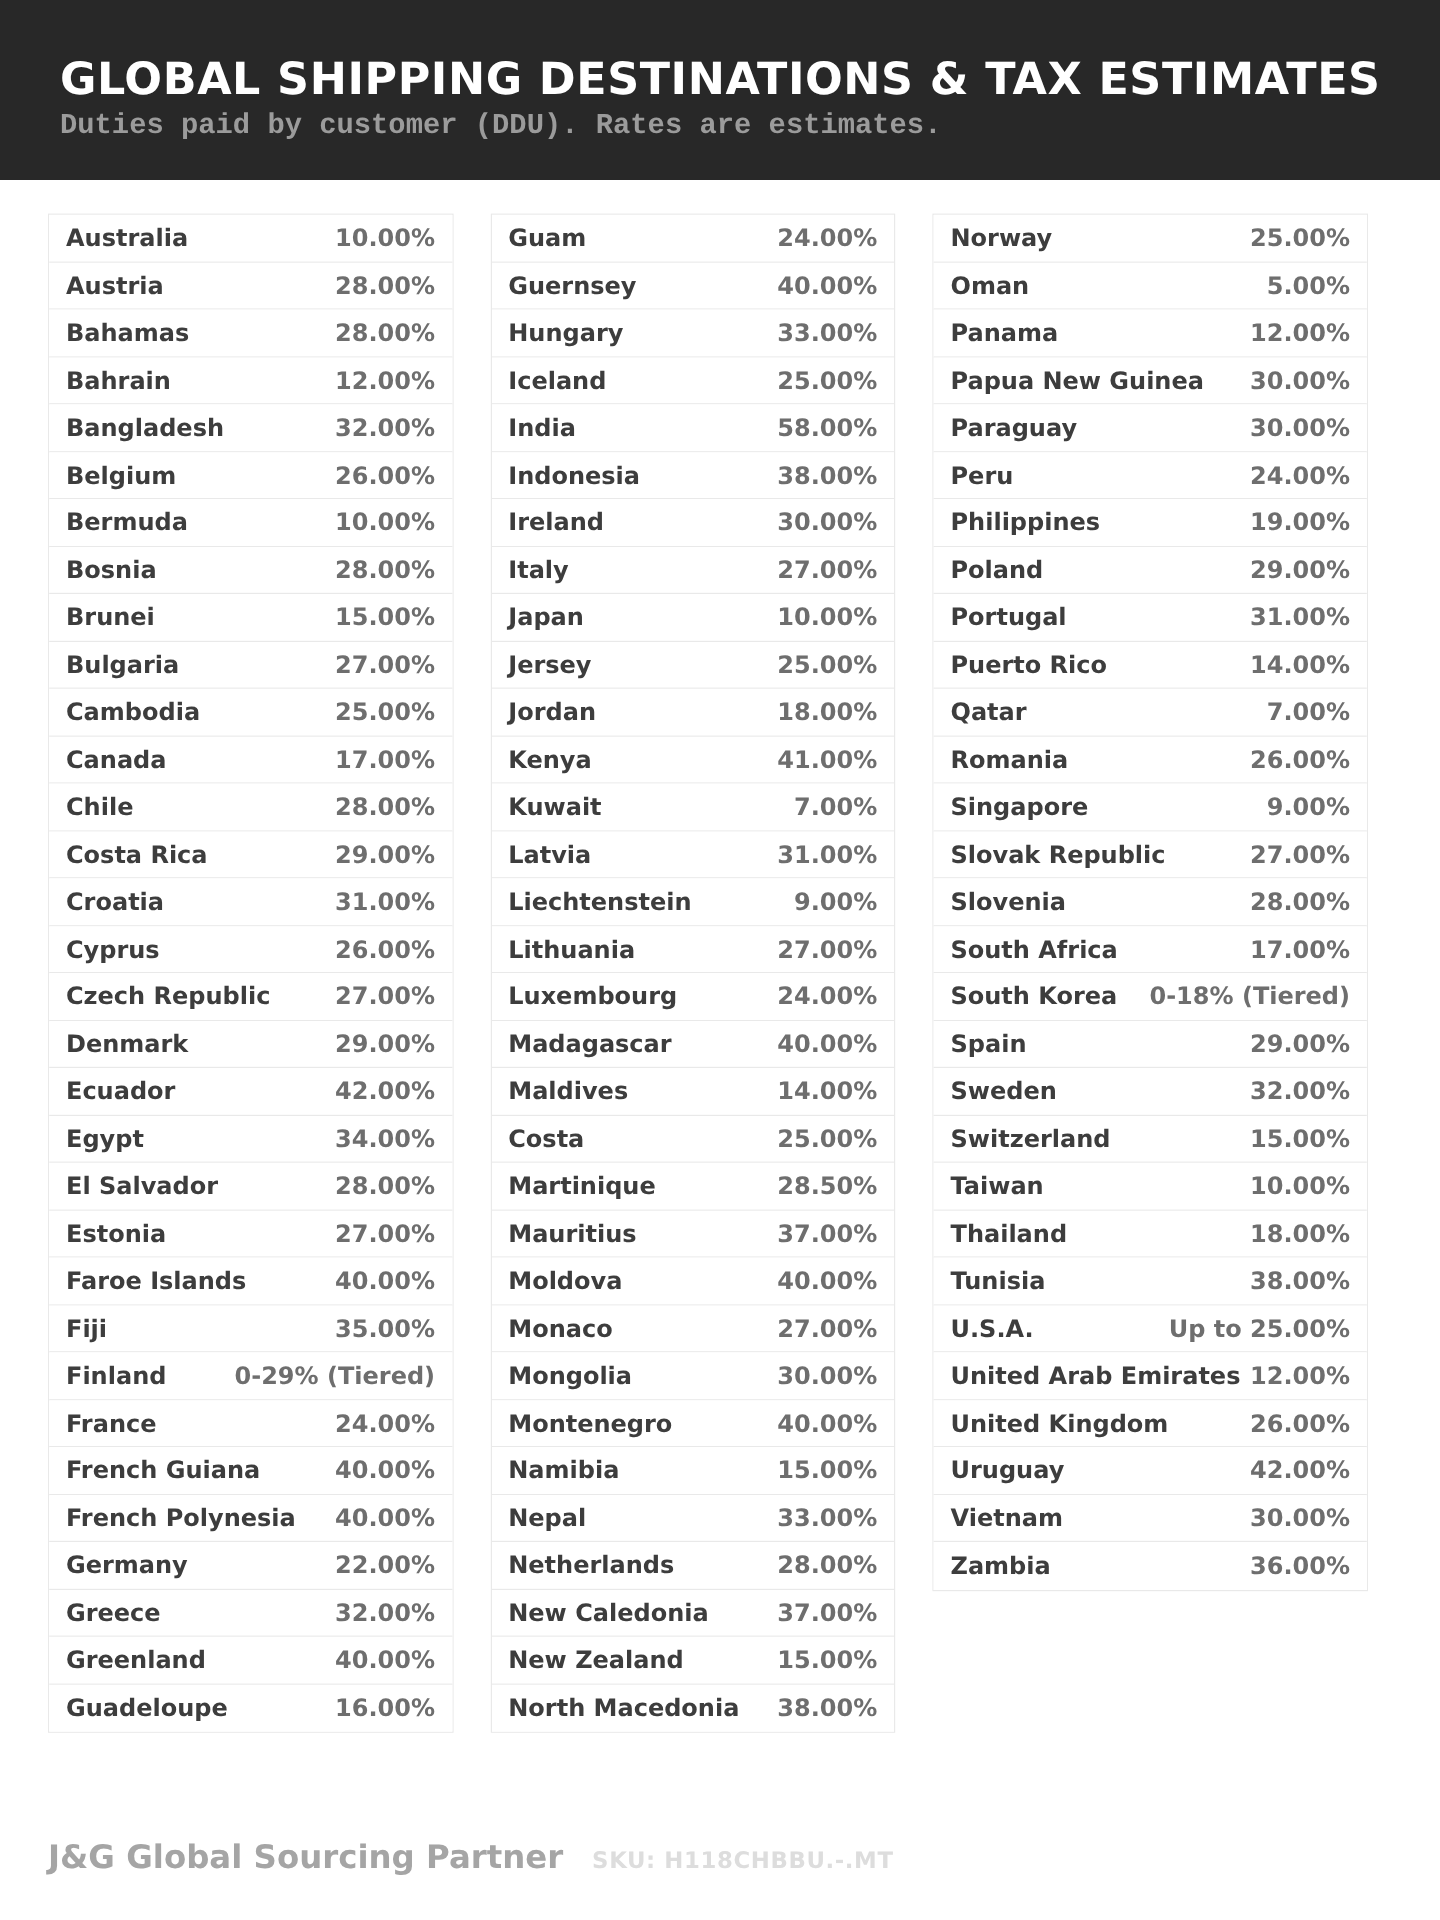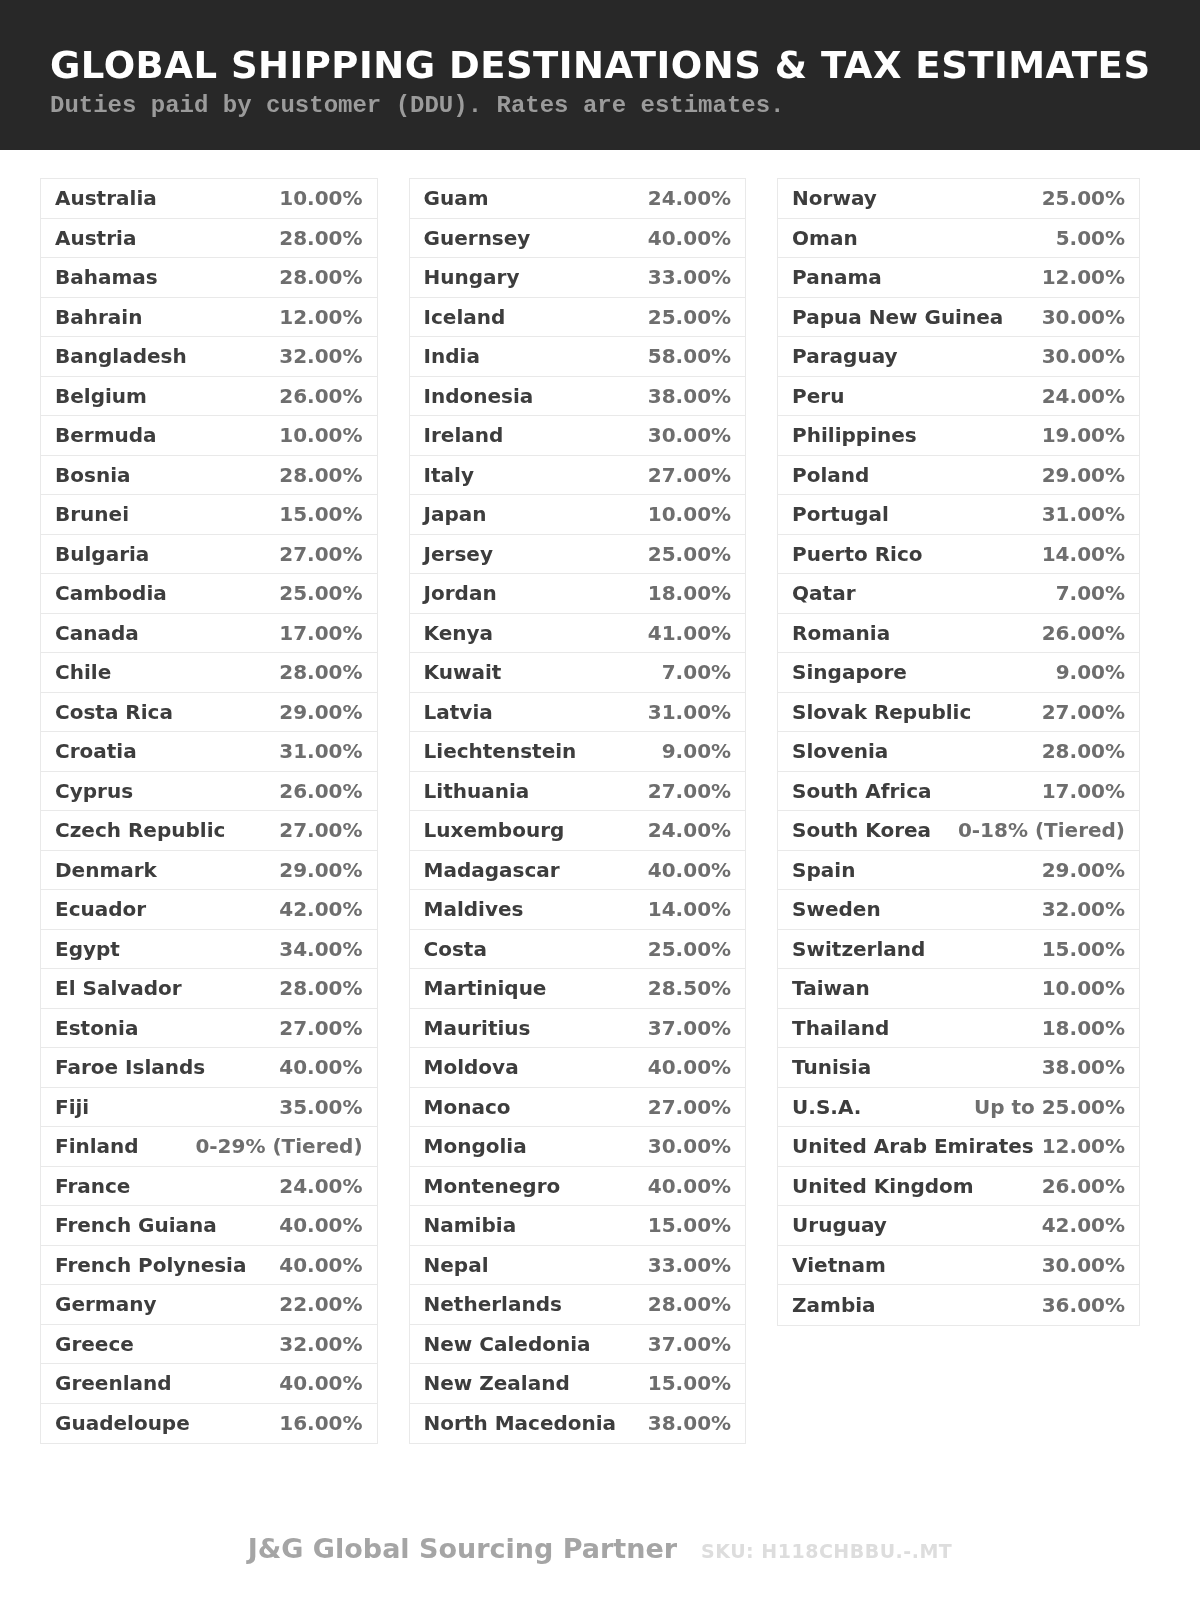--- a/index.html
+++ b/index.html
@@ -70,21 +70,21 @@
     color:var(--rate);
     font-size:20px;
     white-space:nowrap;
     text-align:right;
     margin-left:8px;
   }
   .footer{
     position:absolute;
     left:40px;right:40px;bottom:36px;
     display:flex;
-    justify-content:center;
+    justify-content:flex-start;
     align-items:baseline;
     gap:24px;
   }
   .brand{color:var(--brand);font-size:27px;}
   .sku{color:var(--sku);font-size:19px;letter-spacing:0.5px;}
 </style>
 </head>
 <body>
 
 <div class="page">

